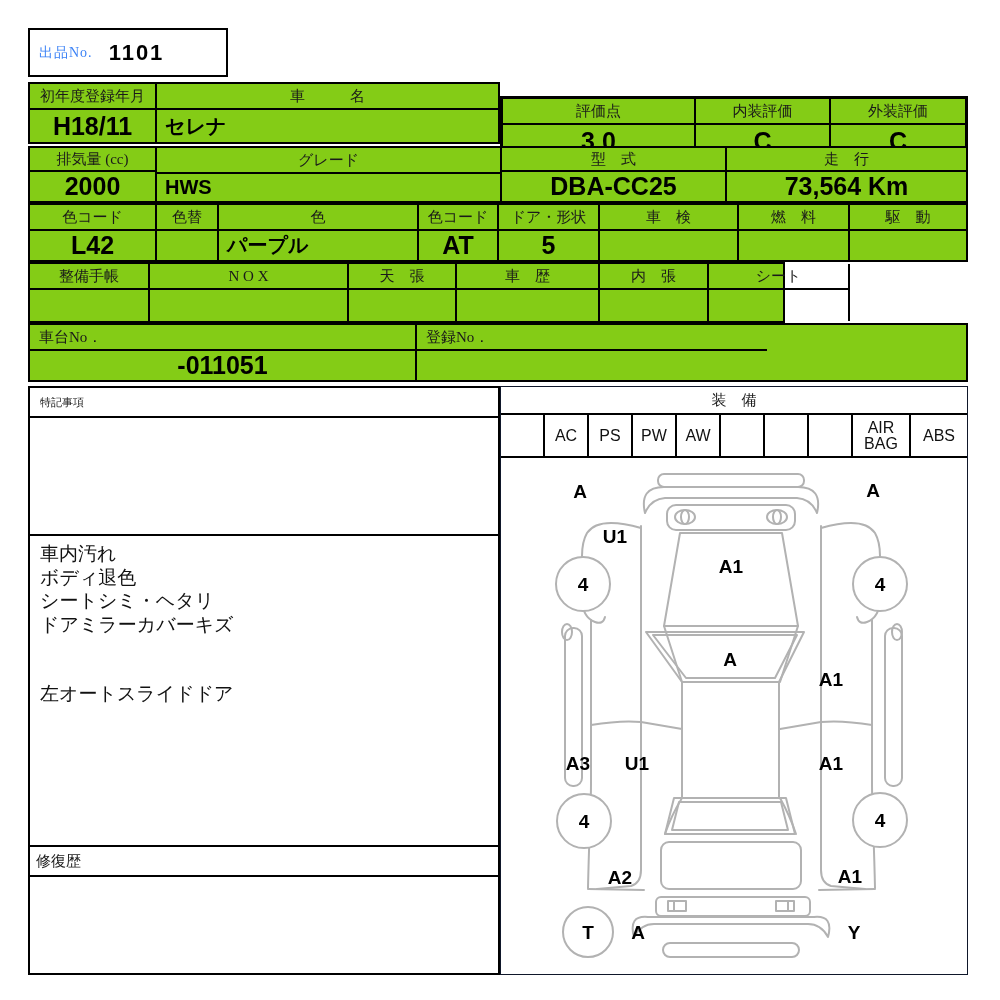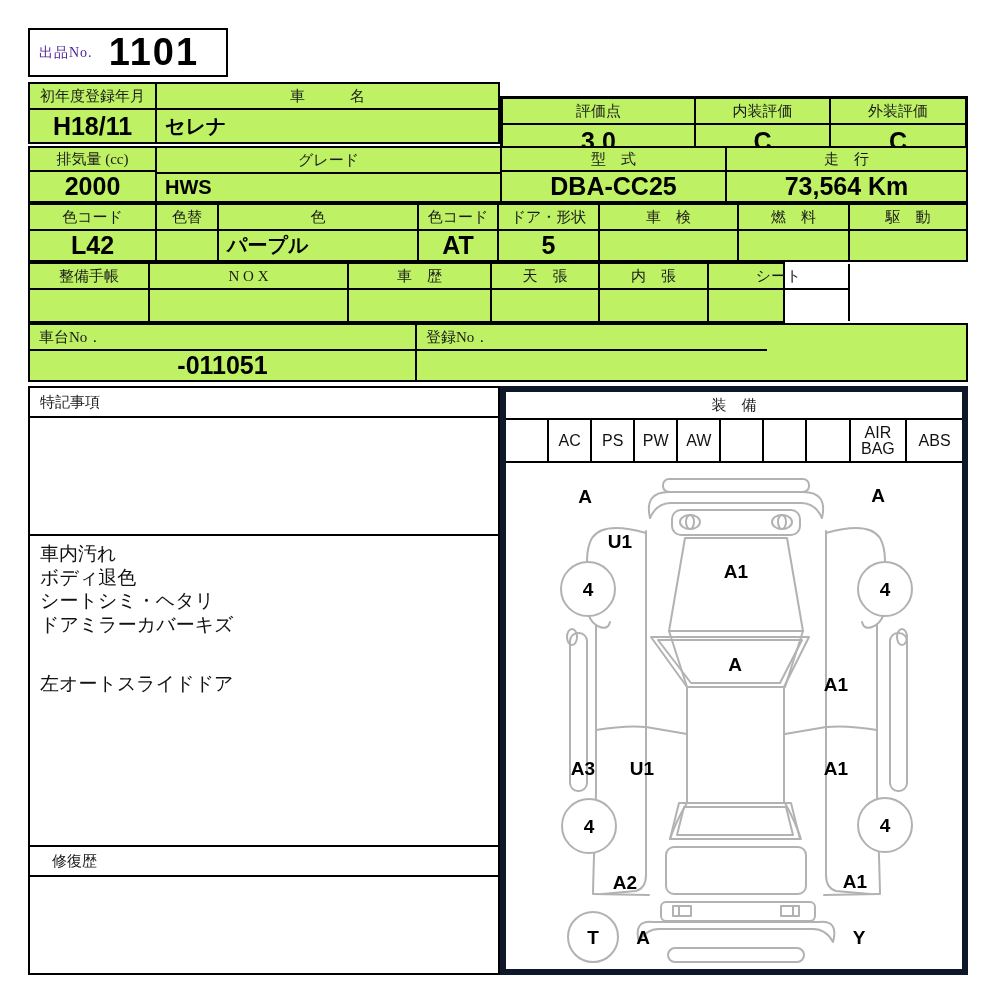--- a/index.html
+++ b/index.html
@@ -2,25 +2,25 @@
 <html><head>
 <meta charset="utf-8">
 <style>
   html,body{margin:0;padding:0;background:#fff;}
   body{width:1000px;height:1000px;position:relative;font-family:"Liberation Sans",sans-serif;color:#000;}
   .sheet{position:absolute;inset:0;background:#fff;}
 
   
   .lot{position:absolute;left:28px;top:28px;width:200px;height:49px;border:2px solid #000;
        box-sizing:border-box;display:flex;align-items:center;background:#fff;}
-  .lot-label{font-family:"Liberation Serif",serif;font-size:14px;letter-spacing:1px;padding-left:9px;color:#4c1d95;}
-  .lot-num{font-size:38px;font-weight:700;margin-left:16px;letter-spacing:2px;}
+  .lot-label{font-family:"Liberation Serif",serif;font-size:14px;letter-spacing:1px;padding-left:9px;color:#3b82f6;}
+  .lot-num{font-size:22px;font-weight:700;margin-left:16px;letter-spacing:2px;}
 
   
-  .rowgrp{position:absolute;display:flex;border:2px solid #000;box-sizing:border-box;background:#bef264;}
+  .rowgrp{position:absolute;display:flex;border:2px solid #000;box-sizing:border-box;background:#84cc16;}
   .rowgrp.thick{border-width:3px;}
   .col{display:flex;flex-direction:column;border-right:2px solid #000;box-sizing:border-box;overflow:hidden;}
   .col:last-child{border-right:none;}
   .hdr{font-family:"Liberation Serif",serif;font-weight:400;font-size:15px;color:#1a1a1a;height:24px;
        display:flex;align-items:center;justify-content:center;border-bottom:2px solid #000;white-space:pre;}
   .hdr.lft{justify-content:flex-start;padding-left:9px;}
   .val{flex:1;display:flex;align-items:center;justify-content:center;font-weight:700;font-size:25px;white-space:pre;}
   .val.med{justify-content:flex-start;padding-left:8px;font-size:20px;}
   .val.sm{font-size:21px;}
 
@@ -28,30 +28,30 @@
   .rg1r{left:500px;top:96px;width:468px;height:64px;}
   .rg2{left:28px;top:146px;width:940px;height:57px;}
   .rg3{left:28px;top:203px;width:940px;height:59px;}
   .rg4{left:28px;top:262px;width:757px;height:61px;}
   .rg5{left:28px;top:323px;width:940px;height:59px;}
 
   
   .panel-l{position:absolute;left:28px;top:386px;width:472px;height:589px;border:2px solid #000;
            box-sizing:border-box;background:#fff;}
   .pl-hdr{height:30px;border-bottom:2px solid #000;display:flex;align-items:center;padding-left:10px;
-          font-family:"Liberation Serif",serif;font-size:15px;color:#1a1a1a;box-sizing:border-box;}
+          font-family:"Liberation Serif",serif;font-size:11px;color:#1a1a1a;box-sizing:border-box;}
   .pl-spacer{height:118px;border-bottom:2px solid #000;box-sizing:border-box;}
   .pl-notes{padding:6px 10px;font-size:19px;line-height:23.5px;color:#111;}
-  .pl-notes .notes-line:last-child{margin-top:36px;}
+  .pl-notes .notes-line:last-child{margin-top:46px;}
   .pl-repair{position:absolute;left:-2px;right:-2px;top:457px;height:32px;border:2px solid #000;border-left:none;border-right:none;
-             display:flex;align-items:center;padding-left:24px;font-family:"Liberation Serif",serif;
+             display:flex;align-items:center;padding-left:8px;font-family:"Liberation Serif",serif;
              font-size:15px;color:#1a1a1a;box-sizing:border-box;}
 
   
-  .panel-r{position:absolute;left:500px;top:386px;width:468px;height:589px;border:6px solid #0f172a;
+  .panel-r{position:absolute;left:500px;top:386px;width:468px;height:589px;border:1px solid #0f172a;
            box-sizing:border-box;background:#fff;}
   .pr-hdr{height:28px;border-bottom:2px solid #000;display:flex;align-items:center;justify-content:center;
           font-family:"Liberation Serif",serif;font-size:15px;color:#1a1a1a;white-space:pre;box-sizing:border-box;}
   .equip{display:flex;height:43px;border-bottom:2px solid #000;box-sizing:border-box;}
   .eq{flex:1;border-right:2px solid #000;display:flex;align-items:center;justify-content:center;
       font-size:16px;line-height:16px;text-align:center;color:#111;box-sizing:border-box;padding:14px 1px;}
   .eq:last-child{border-right:none;}
   .eq.wide{flex:1.35;}
   .diagram{width:464px;height:514px;display:block;}
   .diagram text{font-family:"Liberation Sans",sans-serif;font-weight:700;}
@@ -148,26 +148,26 @@
 
   <div class="rowgrp rg4">
     <div class="col" style="flex:0 0 120px">
       <div class="hdr">整備手帳</div>
       <div class="val"></div>
     </div>
     <div class="col" style="flex:0 0 199px">
       <div class="hdr">N O X</div>
       <div class="val"></div>
     </div>
+    <div class="col" style="flex:0 0 108px">
+      <div class="hdr">天　張</div>
+      <div class="val"></div>
+    </div>
     <div class="col" style="flex:0 0 143px">
       <div class="hdr">車　歴</div>
-      <div class="val"></div>
-    </div>
-    <div class="col" style="flex:0 0 108px">
-      <div class="hdr">天　張</div>
       <div class="val"></div>
     </div>
     <div class="col" style="flex:0 0 109px">
       <div class="hdr">内　張</div>
       <div class="val"></div>
     </div>
     <div class="col" style="flex:0 0 141px">
       <div class="hdr">シート</div>
       <div class="val"></div>
     </div>

